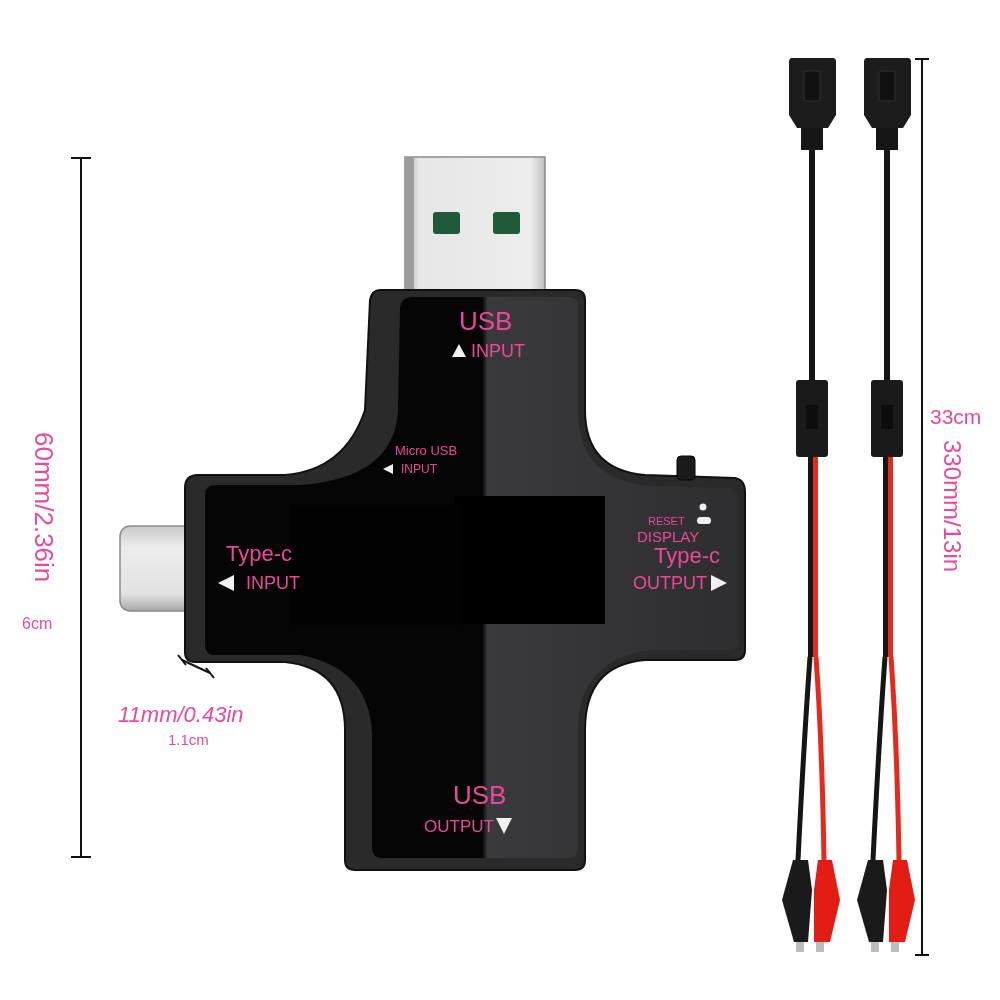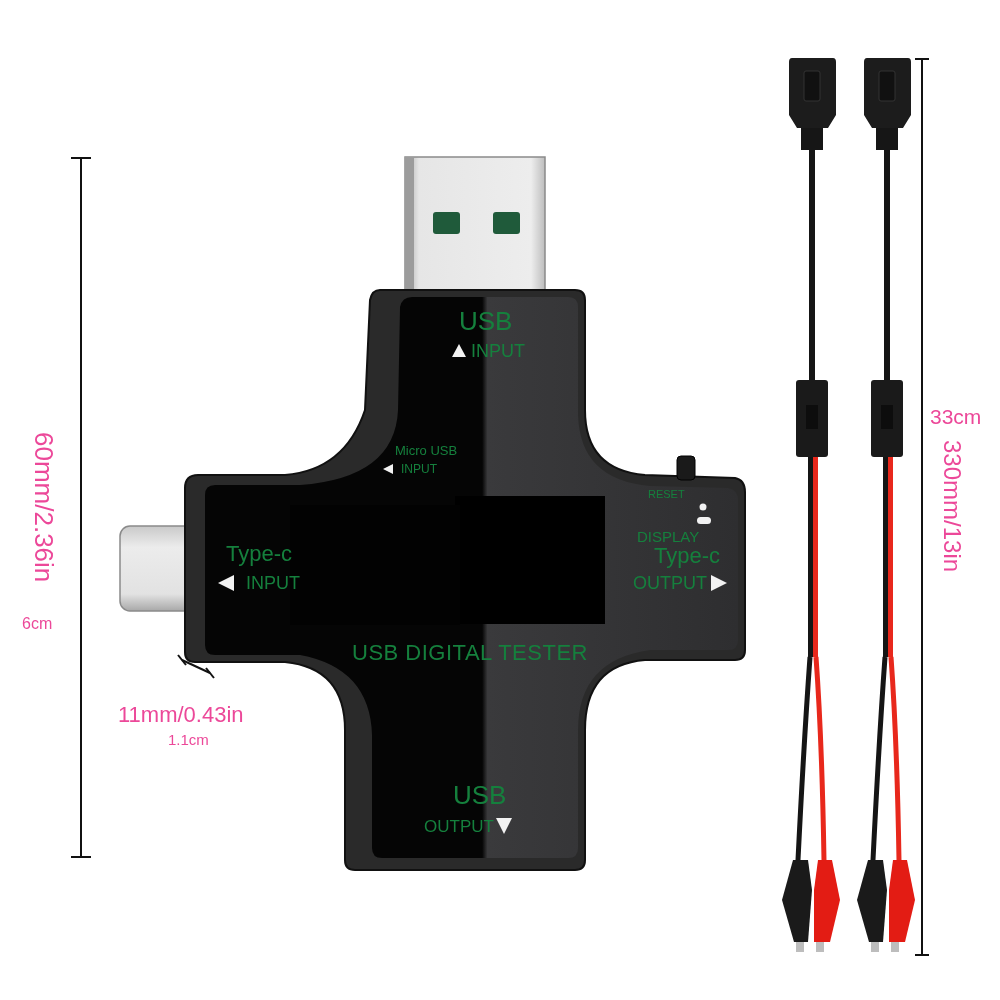--- a/index.html
+++ b/index.html
@@ -5,21 +5,21 @@
     html, body { margin: 0; padding: 0; }
     body {
       width: 1000px; height: 1000px; background: #ffffff; position: relative; overflow: hidden;
       font-family: "Liberation Sans", sans-serif;
     }
     .abs { position: absolute; }
     .dim-line { position: absolute; background: #111; }
     .dim-cap { position: absolute; background: #111; height: 2px; }
     .dim-text { position: absolute; color: #ec4899; font-family: "Liberation Sans", sans-serif; }
     .vtext { writing-mode: vertical-rl; white-space: nowrap; }
-    .lbl { position: absolute; color: #15803d; font-family: "Liberation Sans", sans-serif; white-space: nowrap; }
+    .lbl { position: absolute; color: #ec4899; font-family: "Liberation Sans", sans-serif; white-space: nowrap; }
     svg { display: block; }
   </style>
 </head>
 <body>
 
 <div>
   <div class="dim-cap" style="left:71px; top:157px; width:20px;"></div>
   <div class="dim-line" style="left:80px; top:158px; width:2px; height:700px;"></div>
   <div class="dim-cap" style="left:71px; top:856px; width:20px;"></div>
   <div class="dim-text vtext" style="left:28px; top:432px; font-size:26px;">60mm/2.36in</div>
@@ -98,32 +98,31 @@
   <div class="lbl" style="left:459px; top:306px; font-size:26px;">USB</div>
   <div class="lbl" style="left:471px; top:341px; font-size:18px;">INPUT</div>
 
   <div class="lbl" style="left:395px; top:443px; font-size:13px;">Micro USB</div>
   <div class="lbl" style="left:401px; top:462px; font-size:12px;">INPUT</div>
 
   <div class="lbl" style="left:226px; top:541px; font-size:22px;">Type-c</div>
   <div class="lbl" style="left:246px; top:573px; font-size:18px;">INPUT</div>
 
   <div class="lbl" style="left:637px; top:528px; font-size:15px;">DISPLAY</div>
-  <div class="lbl" style="left:648px; top:488px; font-size:11px;">RESET</div>
+  <div class="lbl" style="left:648px; top:515px; font-size:11px;">RESET</div>
 
   <div class="lbl" style="left:654px; top:543px; font-size:22px;">Type-c</div>
   <div class="lbl" style="left:633px; top:573px; font-size:18px;">OUTPUT</div>
 
-  <div class="lbl" style="left:352px; top:640px; font-size:22px; letter-spacing:0.5px;">USB DIGITAL TESTER</div>
 
   <div class="lbl" style="left:453px; top:780px; font-size:26px;">USB</div>
   <div class="lbl" style="left:424px; top:817px; font-size:17px;">OUTPUT</div>
 </div>
 
-<div class="dim-text" style="left:118px; top:702px; font-size:22px;">11mm/0.43in</div>
+<div class="dim-text" style="left:118px; top:702px; font-size:22px;font-style:italic;">11mm/0.43in</div>
 <div class="dim-text" style="left:168px; top:731px; font-size:15px;">1.1cm</div>
 
 <div class="abs" style="left:760px; top:40px; width:160px; height:930px;">
   <svg width="160" height="930" viewBox="760 40 160 930">
 
     <g>
       <path d="M 790 58 L 833 58 Q 836 58 836 62 L 836 115 L 828 128 L 797 128 L 789 115 L 789 62 Q 789 58 792 58 Z" fill="#1c1c1c"></path>
       <rect x="804" y="71" width="16" height="30" rx="2" fill="#111" stroke="#333"></rect>
       <rect x="801" y="128" width="22" height="22" fill="#161616"></rect>
       <rect x="809" y="150" width="6" height="230" fill="#151515"></rect>

